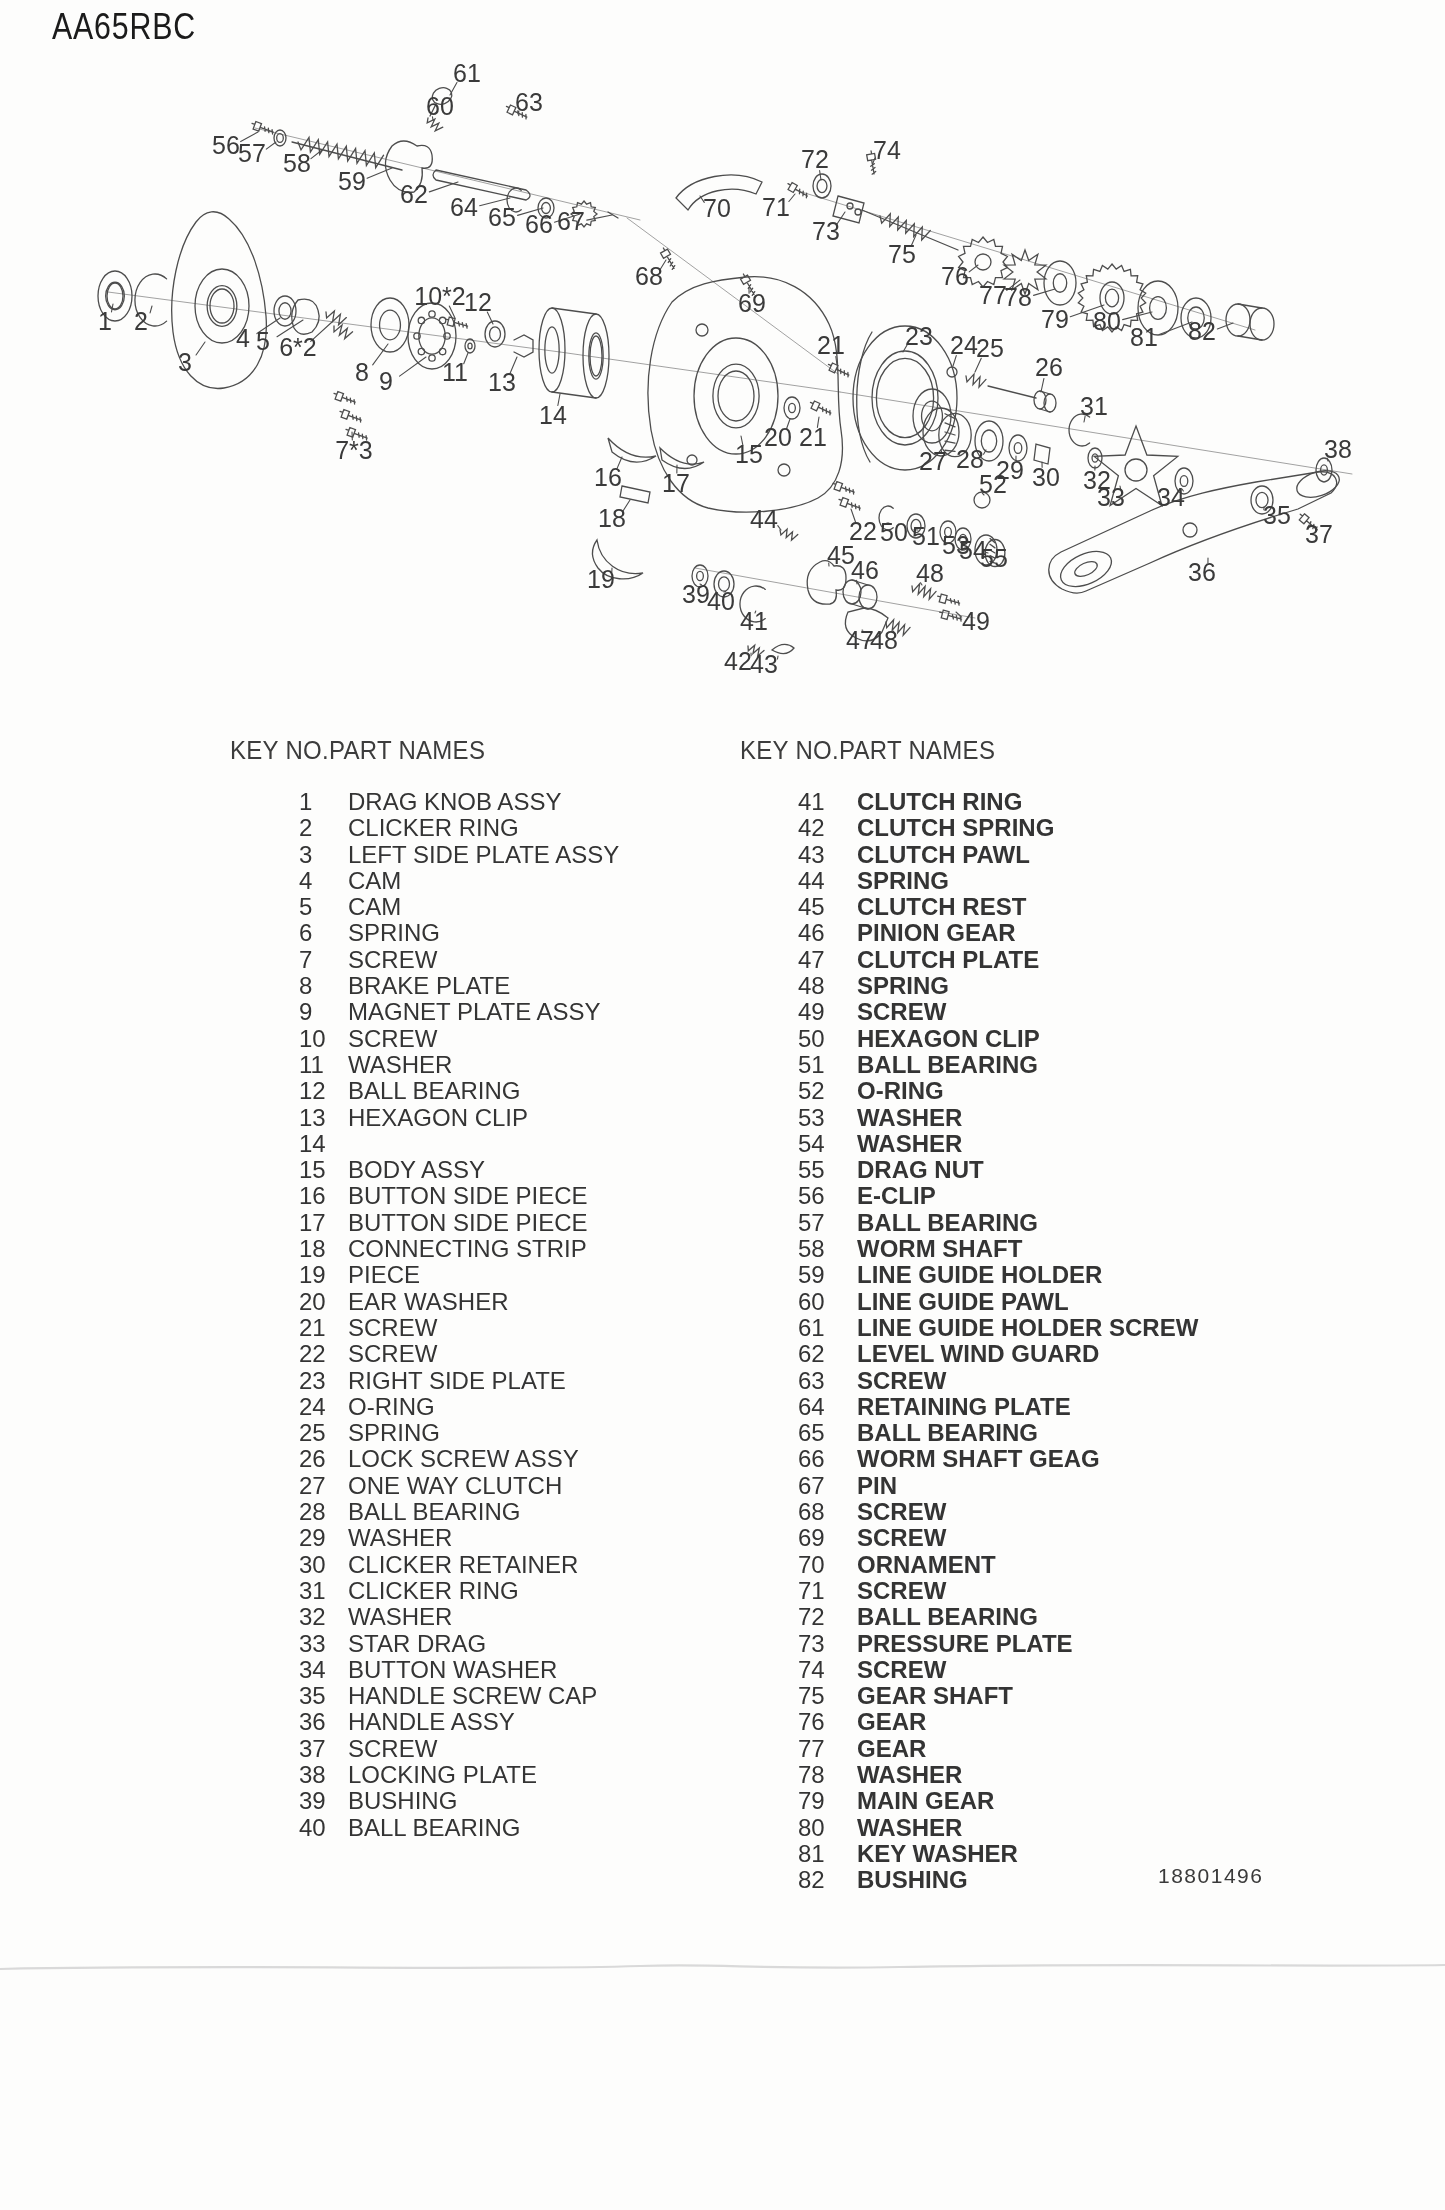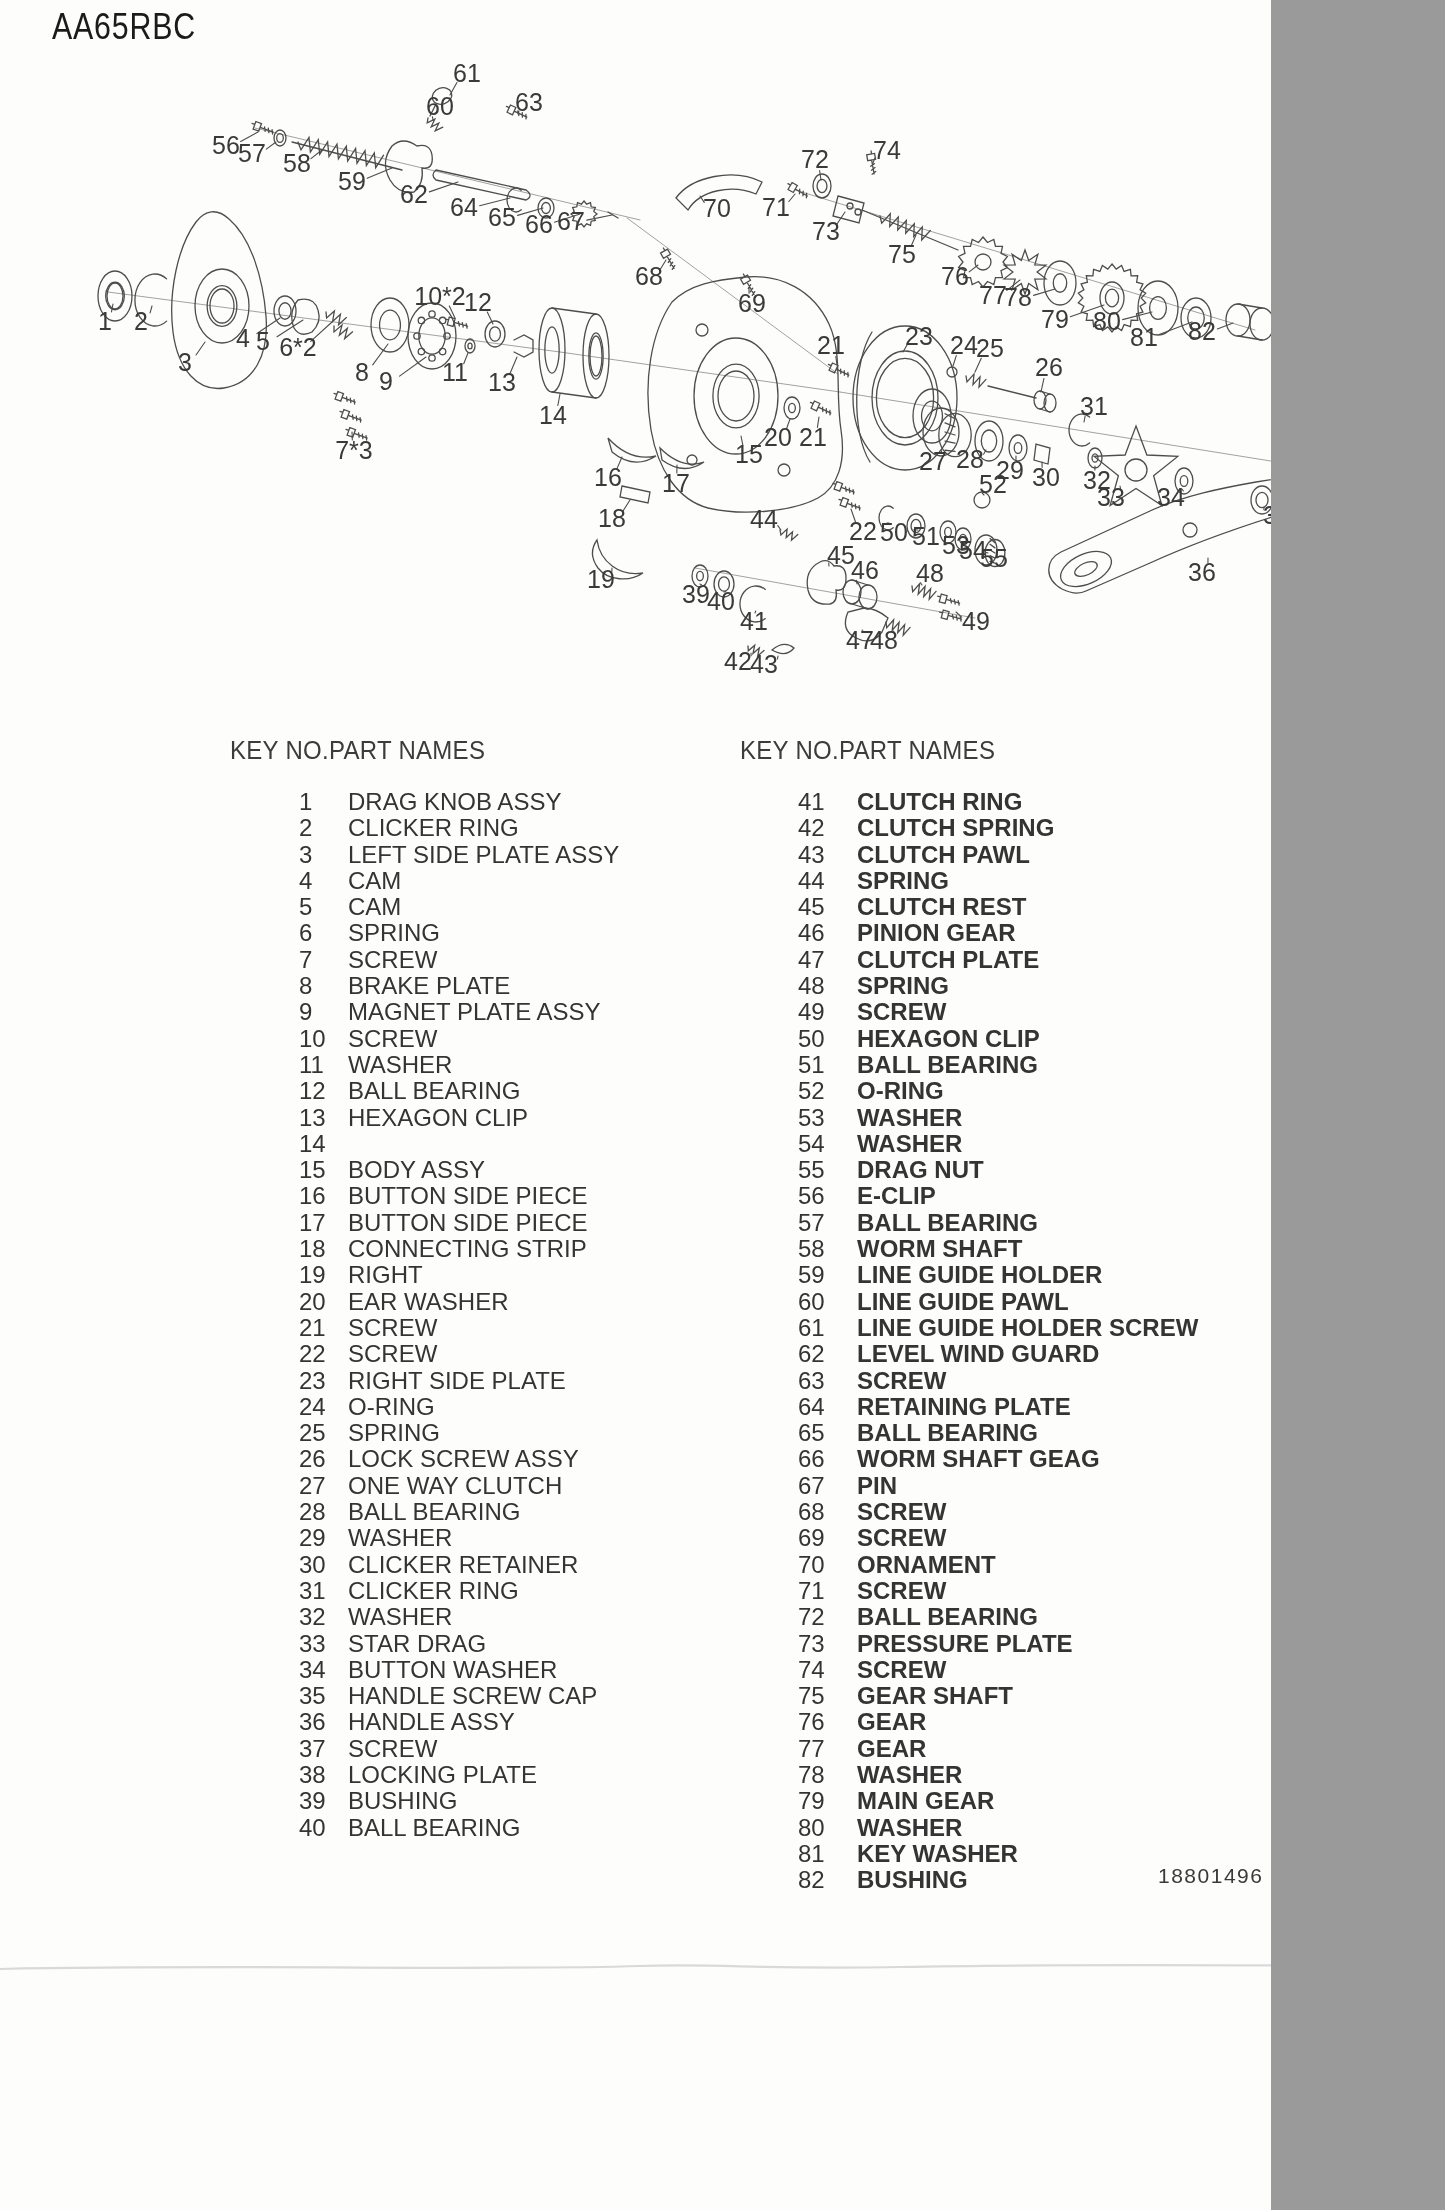--- a/index.html
+++ b/index.html
@@ -1,16 +1,16 @@
 <!DOCTYPE html>
 <html><head>
 <meta charset="utf-8">
 <style>
   html,body{margin:0;padding:0;background:#9a9a9a;}
-  .page{position:relative;width:1271px;height:2210px;background:#fdfdfc;
+  .page{position:relative;width:1445px;height:2210px;background:#fdfdfc;
         font-family:"Liberation Sans",sans-serif;color:#333;overflow:hidden;}
   .title{position:absolute;left:52px;top:6px;font-size:37px;color:#1b1b1b;
          transform:scaleX(.82);transform-origin:left top;letter-spacing:1px;}
   .hdr{position:absolute;top:736px;font-size:25px;color:#3c3c3c;letter-spacing:.3px;
        transform:scaleX(.96);transform-origin:left top;}
   .hdr-left{left:230px}.hdr-right{left:740px}
   .col{position:absolute;top:789px;font-size:24px;line-height:26.3px;color:#343434;}
   .col-left{left:299px;width:440px}
   .col-right{left:798px;width:460px}
   .prow{display:flex;align-items:flex-start;}
@@ -654,21 +654,21 @@
       <div class="prow">
         <span class="pno">17</span>
         <span class="pnm">BUTTON SIDE PIECE</span>
       </div>
       <div class="prow">
         <span class="pno">18</span>
         <span class="pnm">CONNECTING STRIP</span>
       </div>
       <div class="prow">
         <span class="pno">19</span>
-        <span class="pnm">RIGHT</span>
+        <span class="pnm">PIECE</span>
       </div>
       <div class="prow">
         <span class="pno">20</span>
         <span class="pnm">EAR WASHER</span>
       </div>
       <div class="prow">
         <span class="pno">21</span>
         <span class="pnm">SCREW</span>
       </div>
       <div class="prow">

